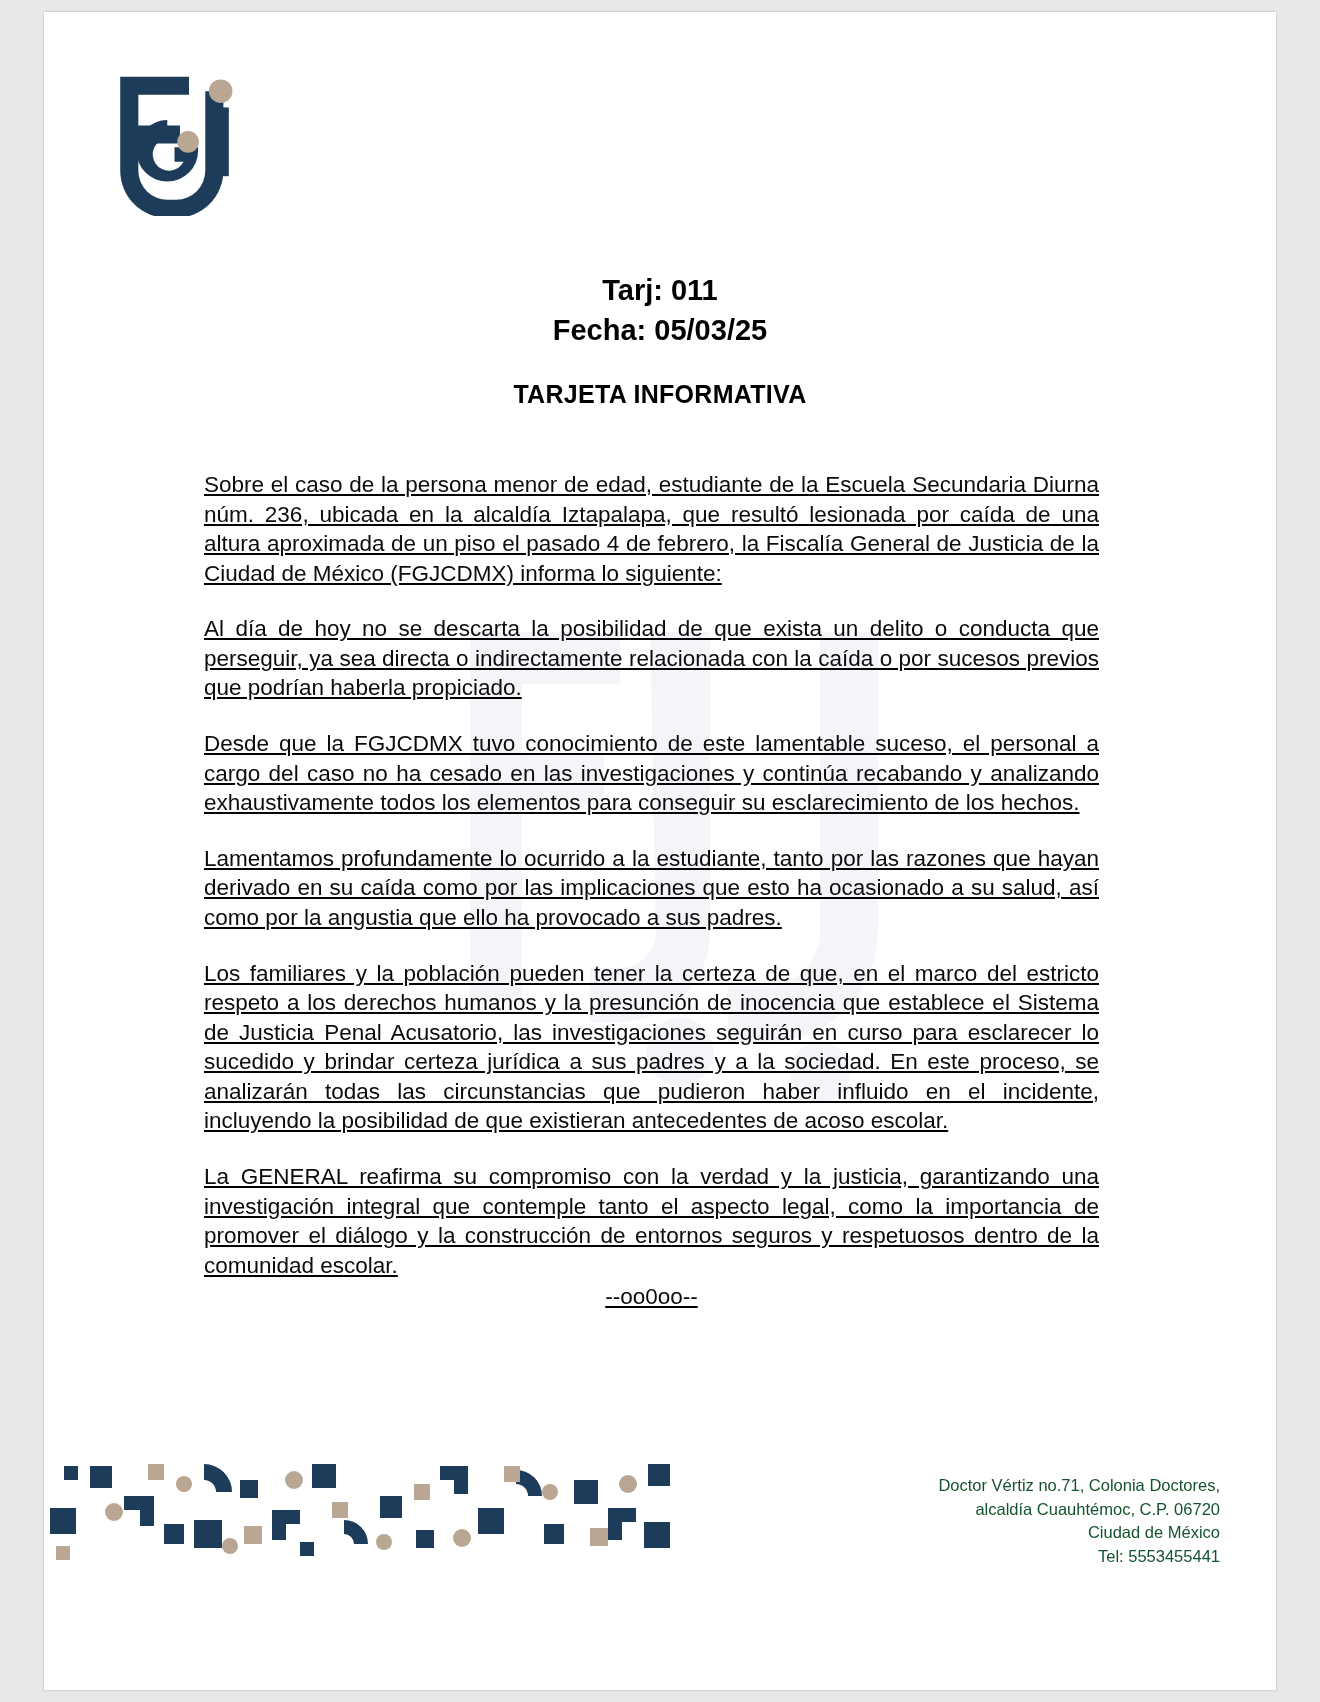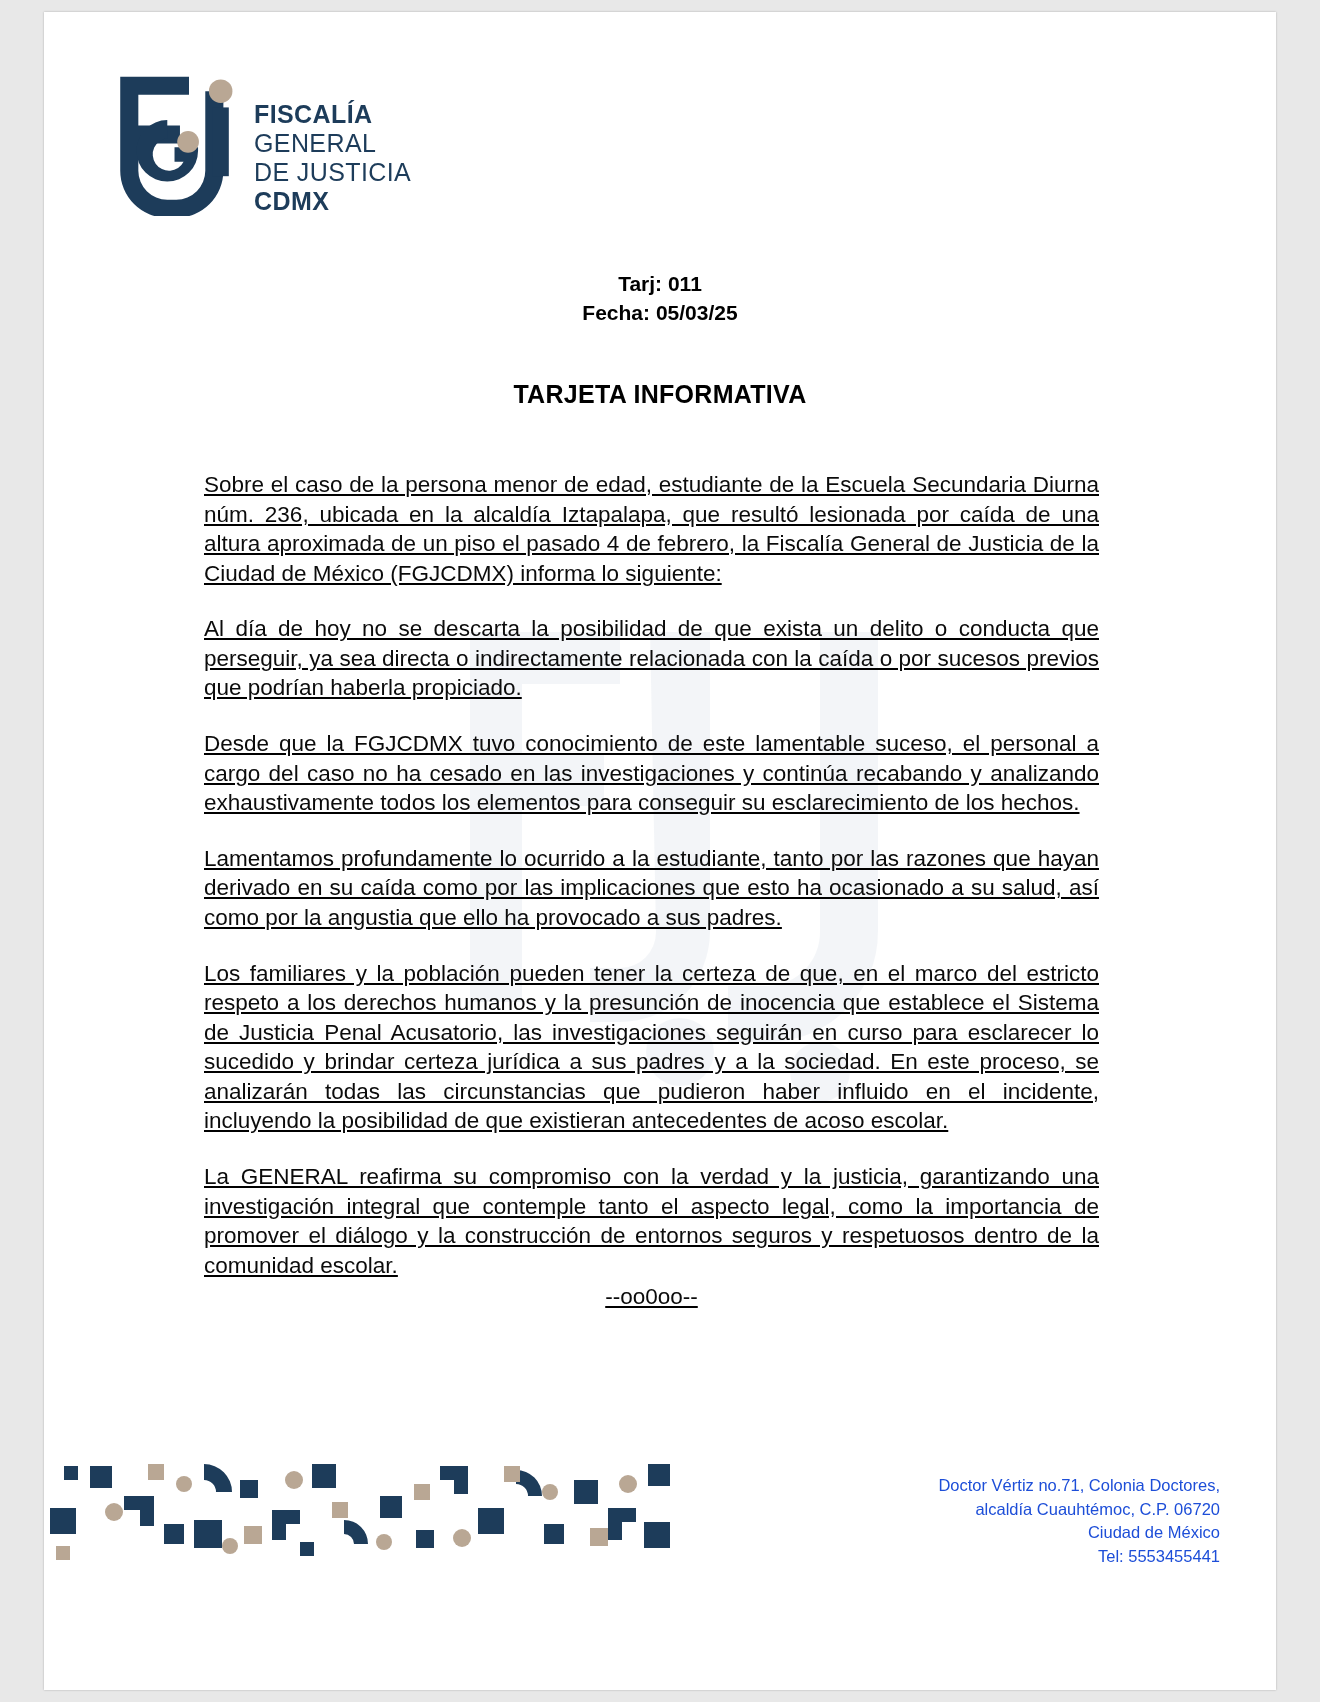--- a/index.html
+++ b/index.html
@@ -67,21 +67,21 @@
   .lw-4 { font-weight: bold; }
 
   
   .meta {
     position: absolute;
     left: 0;
     right: 0;
     top: 258px;
     text-align: center;
     font-weight: bold;
-    font-size: 21px;
+    font-size: 29px;
     color: #000;
     line-height: 1.38;
   }
 
   
   .doc-title {
     position: absolute;
     left: 0;
     right: 0;
     top: 368px;
@@ -127,21 +127,21 @@
     width: 640px;
     height: 118px;
   }
   .footer-address {
     position: absolute;
     right: 56px;
     bottom: 122px;
     text-align: right;
     font-size: 16.5px;
     line-height: 1.42;
-    color: #1d4ed8;
+    color: #14532d;
   }
   .footer-address div { white-space: nowrap; }
 </style>
 </head>
 <body>
 
 <div class="page">
 
   <svg class="watermark" viewBox="0 0 620 620" aria-hidden="true">
     <g fill="#e9edf2">
@@ -158,26 +158,20 @@
 
       <path d="M20 14 H96 V34 H40 V68 H86 V88 H40 V118 a32 32 0 0 0 32 32 h10 a32 32 0 0 0 32 -32 V30 h20 V118 a52 52 0 0 1 -52 52 H72 a52 52 0 0 1 -52 -52 Z" fill="#1d3c5a"></path>
 
       <path d="M72 62 a34 34 0 1 0 34 34 v-4 H80 v16 h10 a18 18 0 1 1 -18 -26 z" fill="#1d3c5a"></path>
 
       <rect x="122" y="48" width="18" height="76" fill="#1d3c5a"></rect>
 
       <circle cx="131" cy="30" r="13" fill="#b9a794"></circle>
       <circle cx="95" cy="86" r="12" fill="#b9a794"></circle>
     </svg>
-    <div class="logo-words">
-      <div class="lw-1">FISCALÍA</div>
-      <div class="lw-2">GENERAL</div>
-      <div class="lw-3">DE JUSTICIA</div>
-      <div class="lw-4">CDMX</div>
-    </div>
   </div>
 
   <div class="meta">
     <div>Tarj: 011</div>
     <div>Fecha: 05/03/25</div>
   </div>
 
   <div class="doc-title">TARJETA INFORMATIVA</div>
 
   <div class="body-wrap">

